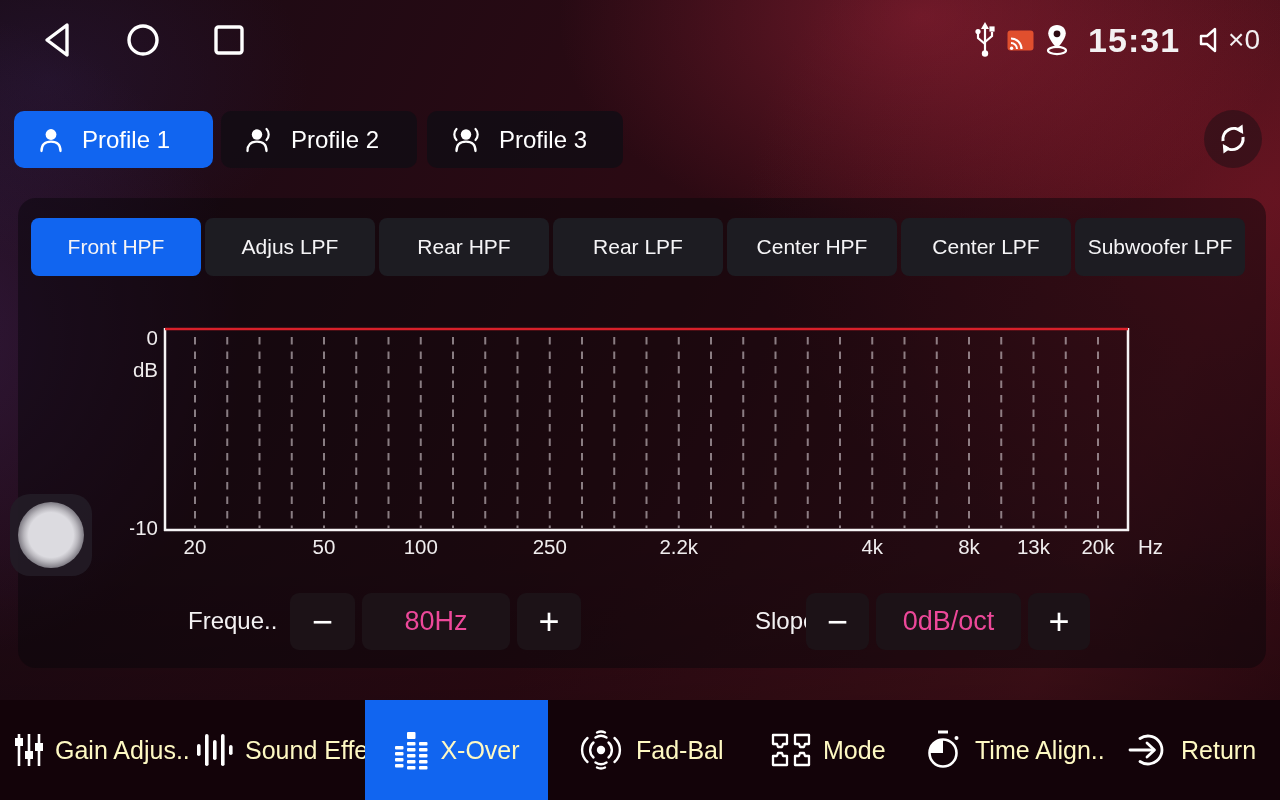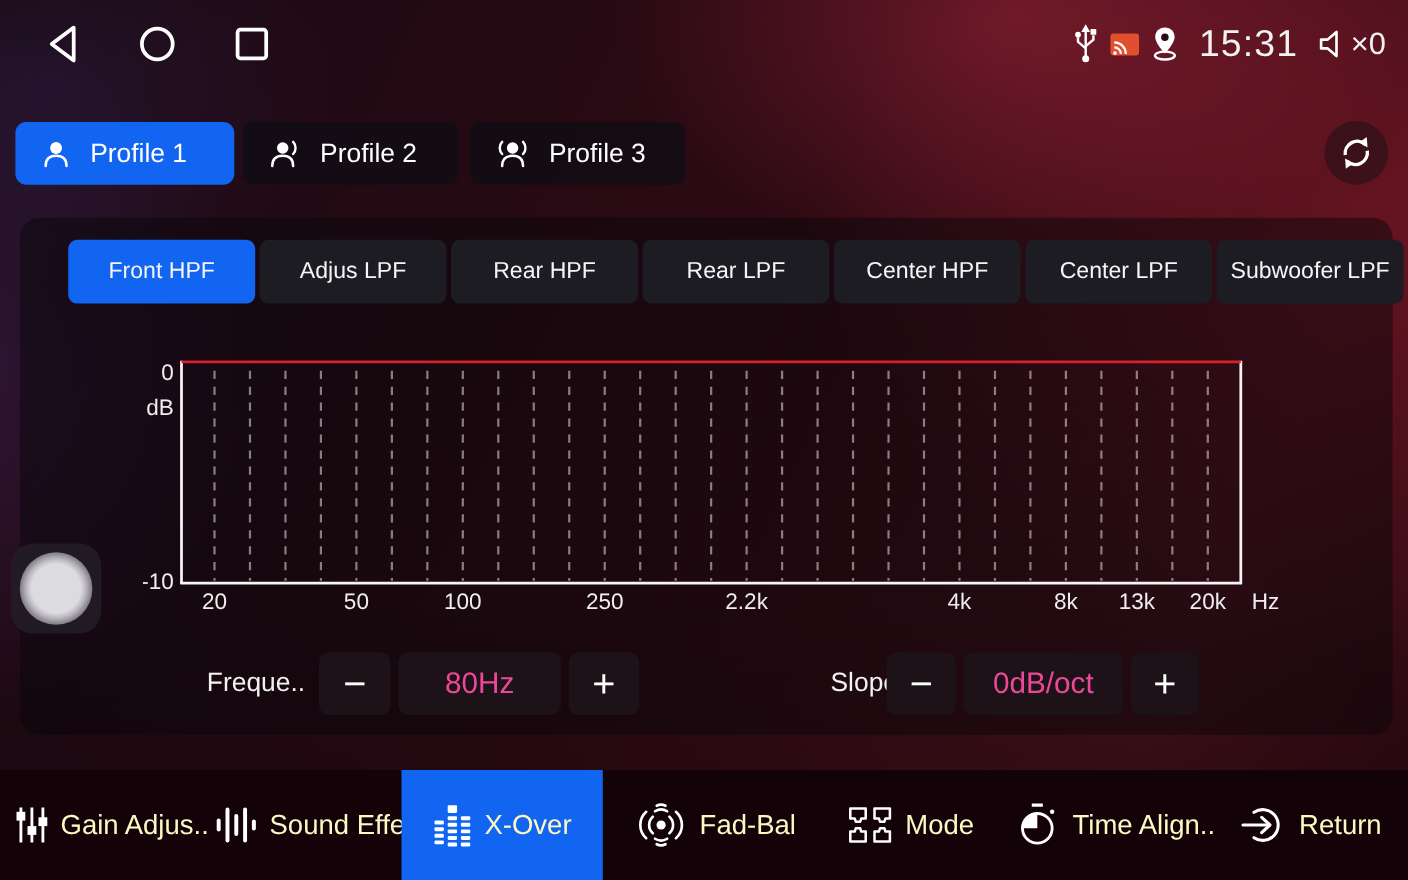--- a/index.html
+++ b/index.html
@@ -15,42 +15,42 @@
   }
   body::after{content:"";position:absolute;inset:0;pointer-events:none;
     background:linear-gradient(180deg, rgba(0,0,0,0) 68%, rgba(0,0,0,0.30) 100%);}
   svg{display:block;}
 
   
   .statusbar{position:absolute;left:0;top:0;width:1280px;height:80px;z-index:5;}
   .navkeys{position:absolute;left:38px;top:20px;display:flex;gap:48px;align-items:center;}
   .navkey{background:none;border:none;padding:0;cursor:pointer;color:#fff;}
   .status-right{position:absolute;right:20px;top:14px;height:52px;display:flex;align-items:center;gap:10px;}
-  .clock{font-size:34px;font-weight:400;letter-spacing:1px;margin:0 6px 0 8px;}
+  .clock{font-size:34px;font-weight:700;letter-spacing:1px;margin:0 6px 0 8px;}
   .vol{display:flex;align-items:center;gap:2px;font-size:28px;}
 
   
   .profilebar{position:absolute;left:0;top:110px;width:1280px;height:60px;z-index:5;}
   .profile-btn{position:absolute;top:1px;height:57px;border:none;border-radius:10px;
     display:flex;align-items:center;gap:16px;padding:0 22px;cursor:pointer;
     background:rgba(18,13,20,0.85);color:#fff;font-size:24px;font-family:inherit;}
   .profile-btn.active{background:var(--accent);}
   .iconwrap{display:flex;align-items:center;justify-content:center;}
   .refresh-btn{position:absolute;right:18px;top:0;width:58px;height:58px;border-radius:50%;
     border:none;background:rgba(48,16,24,0.75);display:flex;align-items:center;justify-content:center;cursor:pointer;color:#fff;}
 
   
   .panel{position:absolute;left:18px;top:198px;width:1248px;height:470px;border-radius:18px;
     background:rgba(9,6,11,0.48);z-index:1;}
 
   
   .tabs{position:absolute;left:31px;top:218px;display:flex;gap:4px;z-index:4;}
   .tab{width:170px;height:58px;border:none;border-radius:8px;background:#1d1c22;color:#f5f4f6;
     font-size:21px;font-family:inherit;cursor:pointer;}
-  .tab.active{background:var(--accent);margin-left:31px;}
+  .tab.active{background:var(--accent);}
 
   
   #chart-svg{position:absolute;left:130px;top:315px;z-index:3;}
   #chart-svg .axis{stroke:#f6f4f5;stroke-width:2.5;}
   #chart-svg .curve{stroke:var(--curve);stroke-width:2.5;}
   #chart-svg .grid{stroke:rgba(214,203,209,0.60);stroke-width:2;stroke-dasharray:7.5 7;}
   #chart-svg .ticklabel{font:20.5px "Liberation Sans",sans-serif;fill:#f0edee;}
 
   
   .knob{position:absolute;left:10px;top:494px;width:82px;height:82px;border-radius:20px;

